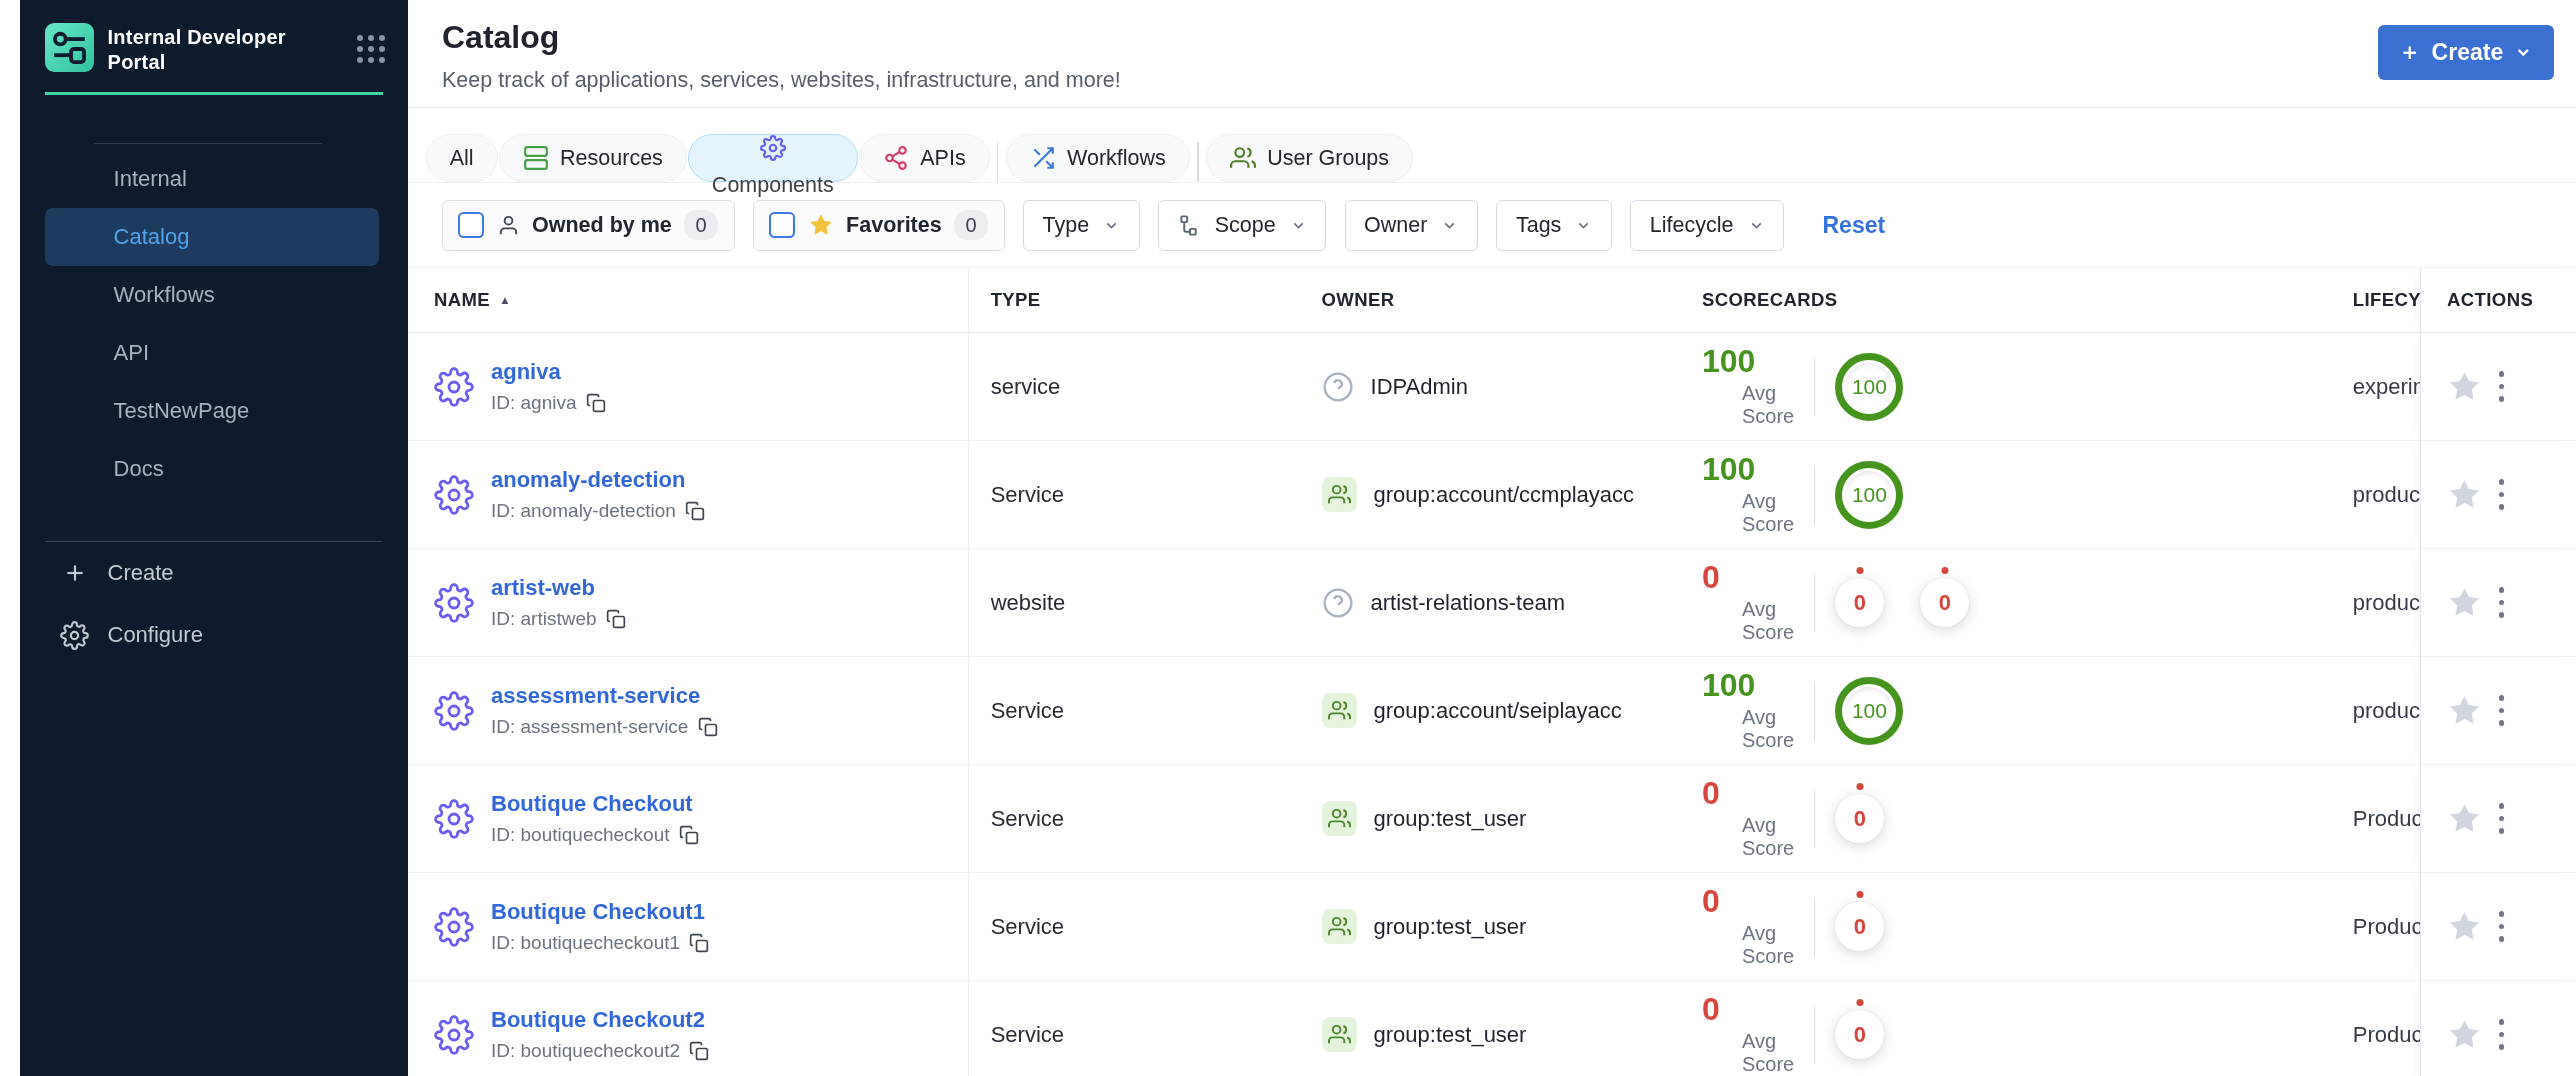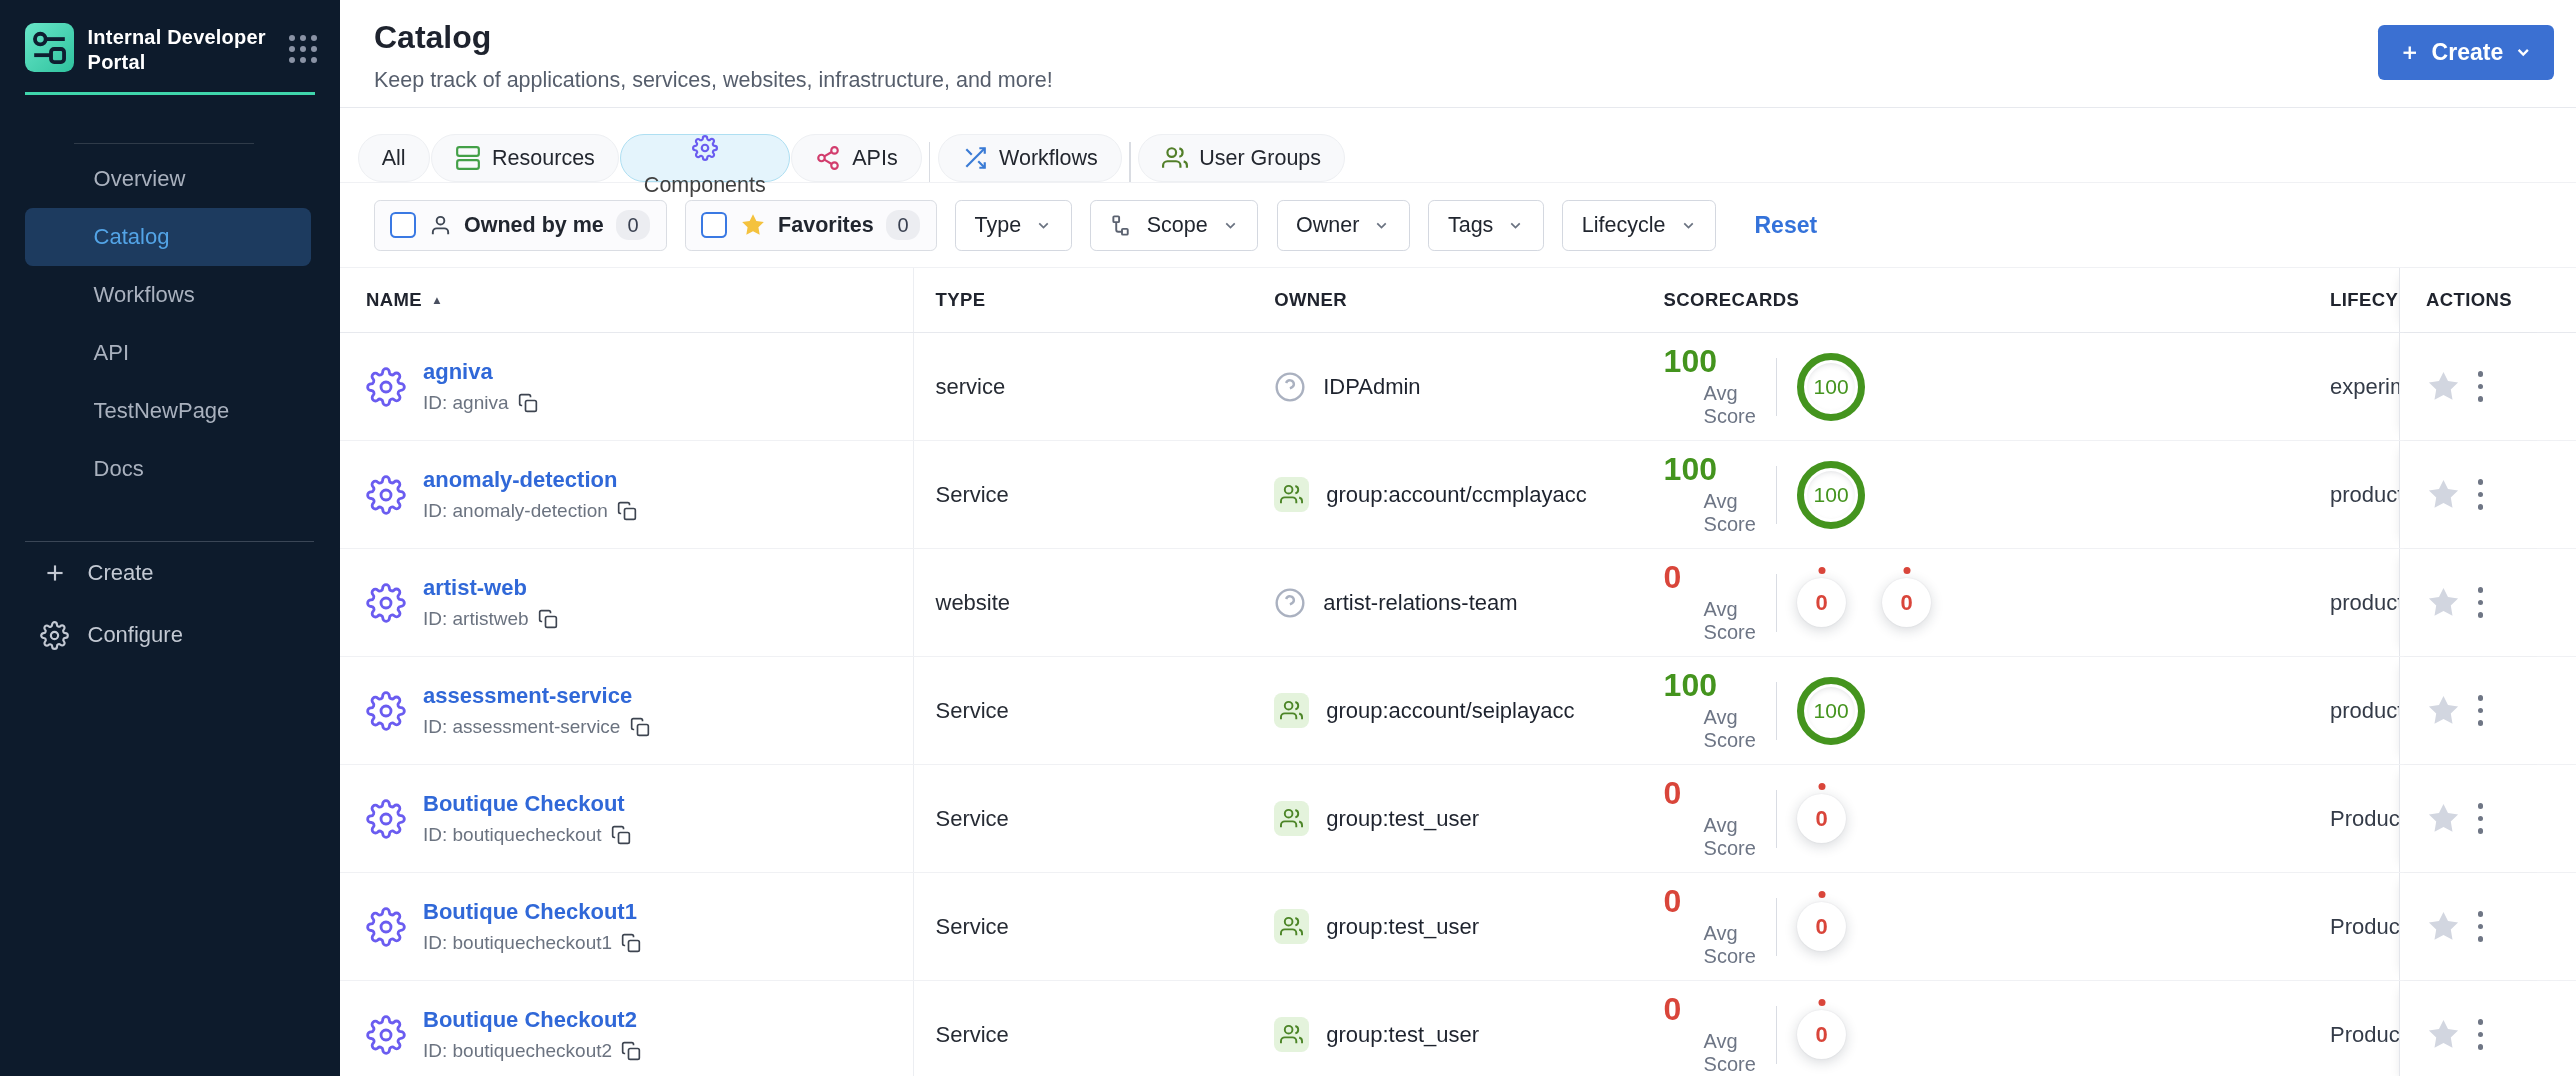--- a/index.html
+++ b/index.html
@@ -1,21 +1,21 @@
 <!DOCTYPE html>
 <html style="--sidebar-bg: #0d1b2c; --sidebar-active-bg: #1d3b5f; --sidebar-active-text: #53a4e6; --teal: #3fd6ac; --primary-blue: #3b70d2; --link-blue: #3068d8; --selected-tab-bg: #e4f4fc; --selected-tab-border: #aedff2; --score-green: #44941e; --score-red: #d9453a; --group-green: #4c8527; --group-badge-bg: #e4f3dc;font-size:12.3px"><head>
 <meta charset="utf-8">
 <style>
   * { box-sizing: border-box; margin: 0; padding: 0; }
   html,body { width:2576px; height:1077px; overflow:hidden; }
   body { font-family:"Liberation Sans", sans-serif; background:#fff; display:flex; color:#262b34; }
   svg { display:block; }
 
   
-  .sidebar { width:340px; height:100%; background:var(--sidebar-bg); flex-shrink:0; display:flex; flex-direction:column; }
+  .sidebar { width:388px; height:100%; background:var(--sidebar-bg); flex-shrink:0; display:flex; flex-direction:column;margin-left:20px; }
   .sidebar-header { display:flex; gap:14px; padding:23px 23px 0 24.6px; align-items:flex-start; }
   .sidebar-title { flex:1; color:#fff; font-size:20px; font-weight:700; line-height:25px; padding-top:1.5px; letter-spacing:0.2px; }
   .grid-icon { margin-top:12.3px; display:grid; grid-template-columns:repeat(3,6.2px); grid-gap:4.6px; cursor:pointer; }
   .grid-icon span { width:6.2px; height:6.2px; border-radius:50%; background:#8a93a5; }
   .teal-bar { margin:17.7px 24.6px 0; height:3.1px; background:var(--teal); }
   .nav-sep { margin:48px 86px 0 74px; border-top:0.8px solid rgba(255,255,255,.14); }
   .nav { margin-top:6.2px; }
   .nav-item { height:58px; display:flex; align-items:center; padding-left:69px; margin:0 29px 0 24.6px; border-radius:7.7px; color:#a9b1be; font-size:22px; cursor:pointer; }
   .nav-item.active { background:var(--sidebar-active-bg); color:var(--sidebar-active-text); }
   .side-sep { margin:43px 26px 0 24.6px; border-top:0.8px solid #3a4656; }
@@ -119,21 +119,21 @@
         <span></span>
         <span></span>
         <span></span>
         <span></span>
     </div>
   </div>
   <div class="teal-bar"></div>
   <div class="nav-sep"></div>
   <nav class="nav">
     <div class="nav-item">
-        <span>Overview</span>
+        <span>Internal</span>
       </div>
     <div class="nav-item active">
         <span>Catalog</span>
       </div>
     <div class="nav-item">
         <span>Workflows</span>
       </div>
     <div class="nav-item">
         <span>API</span>
       </div>

